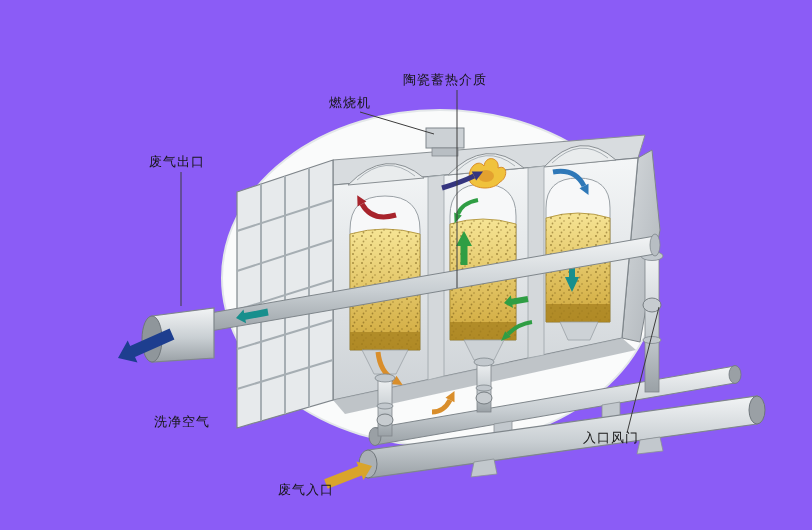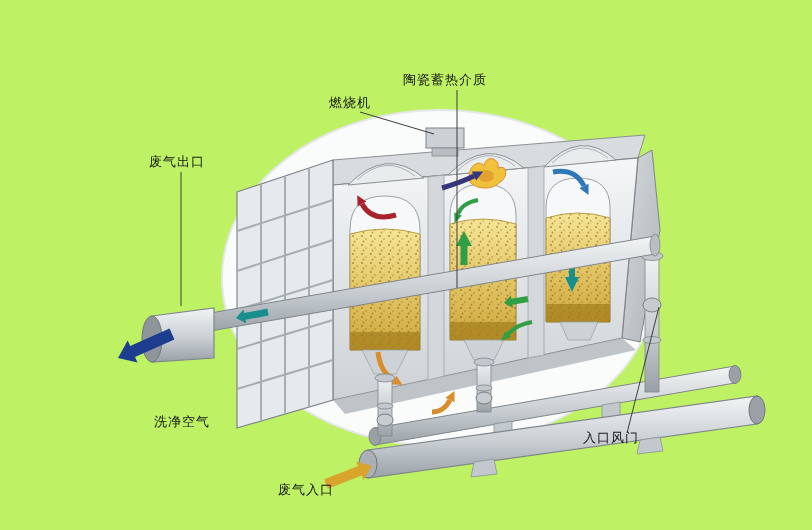--- a/index.html
+++ b/index.html
@@ -1,16 +1,16 @@
 <!DOCTYPE html>
 <html><head>
 <meta charset="utf-8">
 <style>
   html,body{margin:0;padding:0;background:#ffffff;}
-  .canvas{position:relative;width:812px;height:530px;background:#bef264;overflow:hidden;
+  .canvas{position:relative;width:812px;height:530px;background:#8b5cf6;overflow:hidden;
           font-family:"DejaVu Sans","Liberation Sans",sans-serif;}
   svg{display:block;}
   text.lbl{font-size:13px;fill:#151515;letter-spacing:1px;}
   .leader{stroke:#3c3c3c;stroke-width:1;fill:none;}
 </style>
 </head>
 <body>
 
 <div class="canvas">
 <svg width="812" height="530" viewBox="0 0 812 530">

